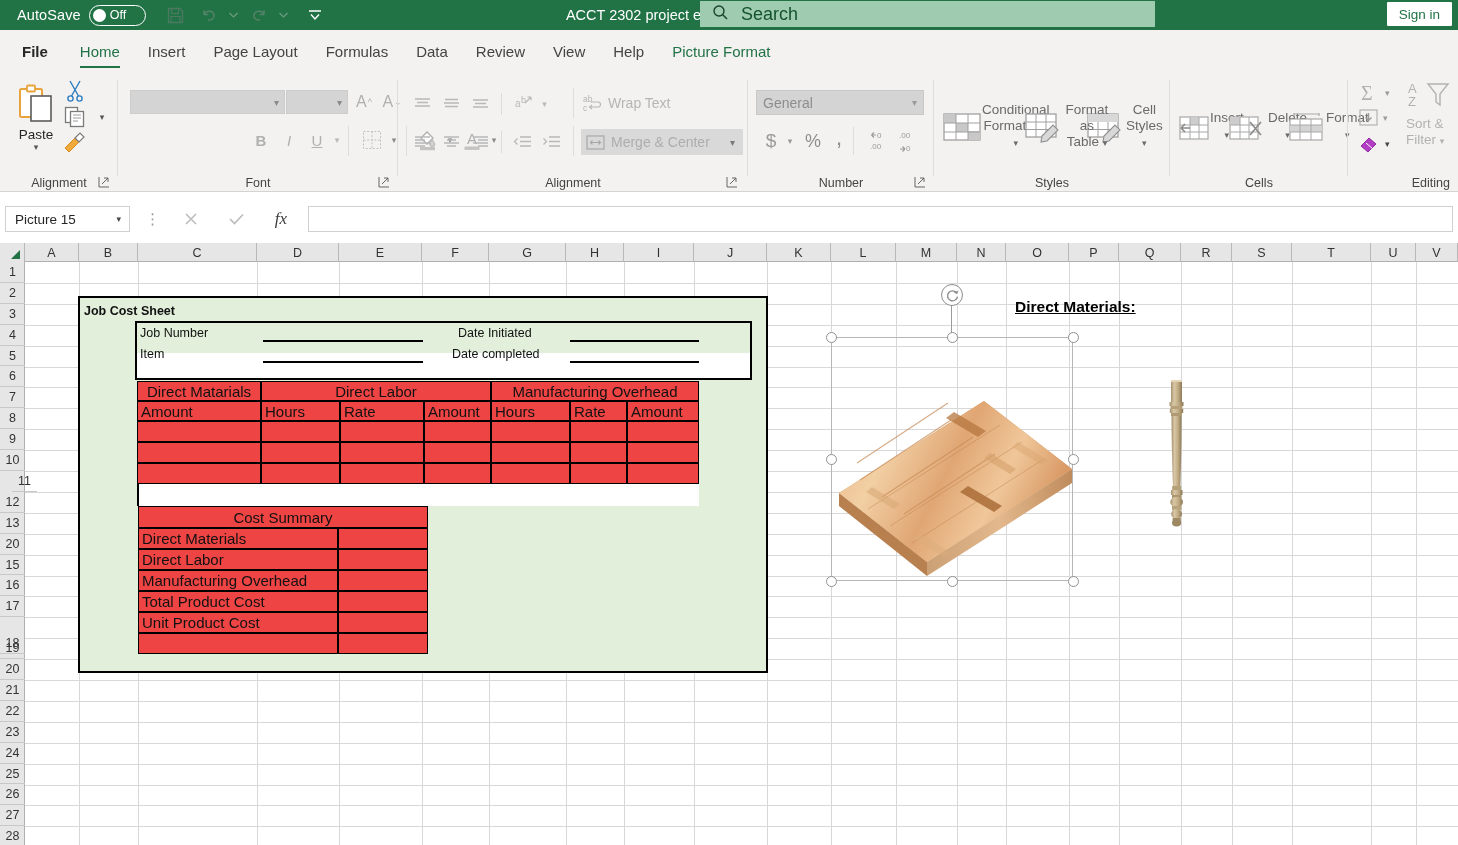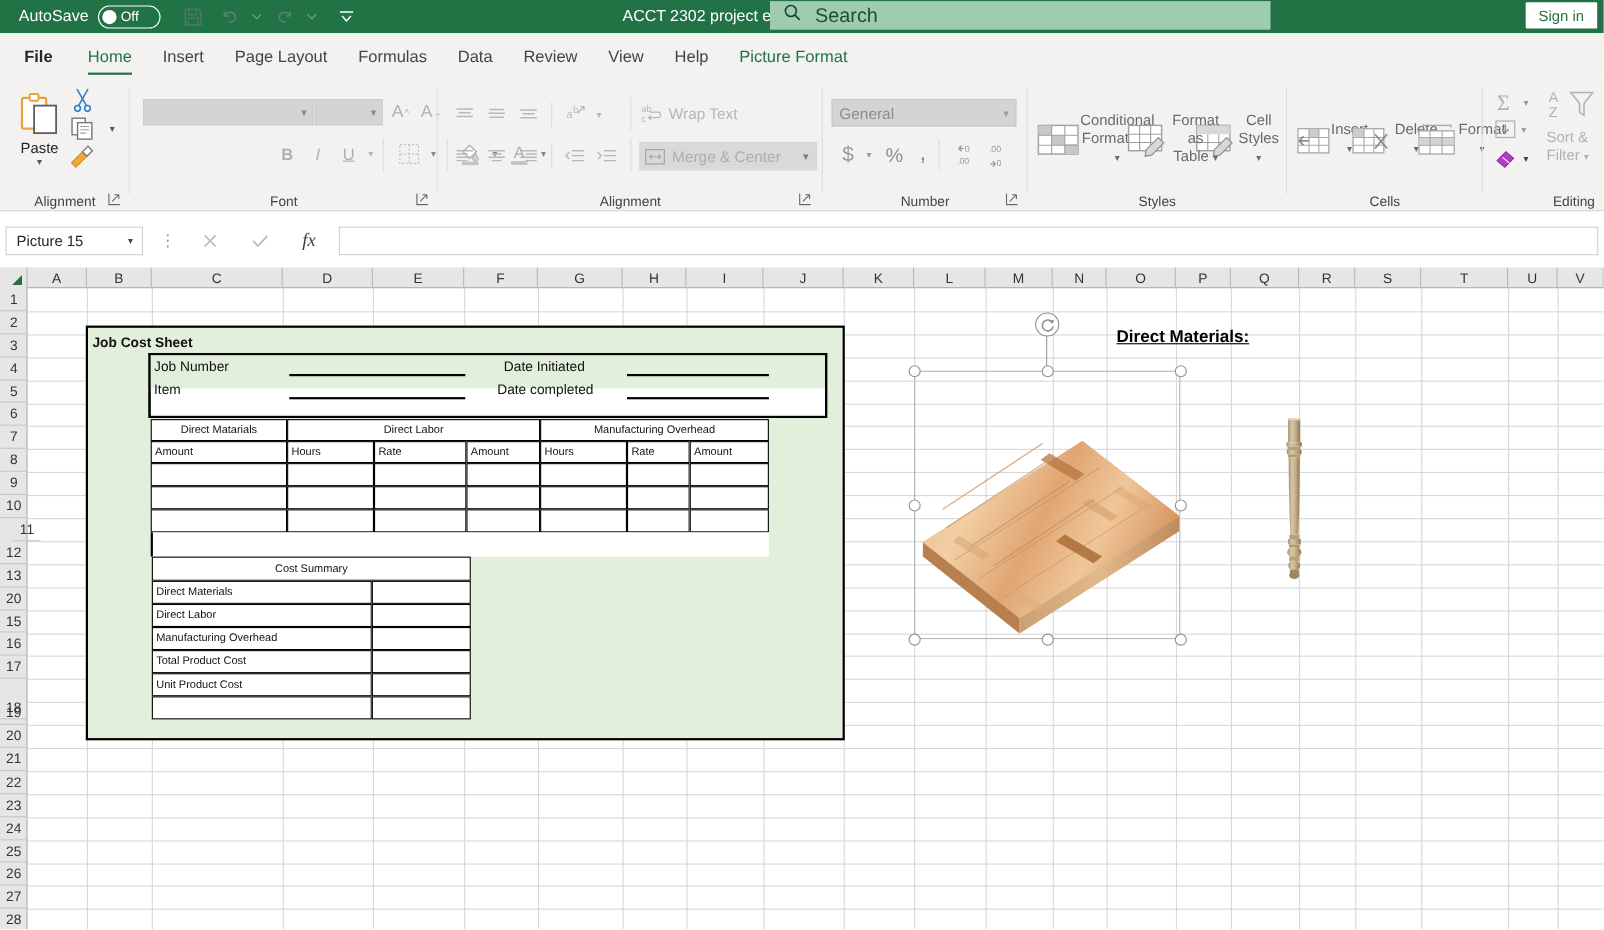--- a/index.html
+++ b/index.html
@@ -182,22 +182,22 @@
 
   
   .jcs {
     position: absolute; background: #e2efda; border: 2.5px solid #000000;
   }
   .jcs-title { position: absolute; font-size: 12.5px; font-weight: bold; color: #111; }
   .bline { position: absolute; background: #000000; height: 1.6px; }
   .lbl { position: absolute; font-size: 12.5px; color: #111111; white-space: nowrap; }
   .whitebox { position: absolute; background: #ffffff; }
   .tcell {
-    position: absolute; border: 1px solid #000000; background: #ffffff;
-    font-size: 10px; color: #111111; display: flex; align-items: center;
+    position: absolute; border: 1px solid #000000; background: #ef4444;
+    font-size: 15px; color: #111111; display: flex; align-items: center;
   }
   .tcell.ctr { justify-content: center; }
   .tcell.pl { padding-left: 3px; }
 
   
   .selbox { position: absolute; border: 1px solid #b6b6b6; }
   .handle {
     position: absolute; width: 11px; height: 11px; border-radius: 50%;
     background: #ffffff; border: 1.3px solid #919191;
   }

